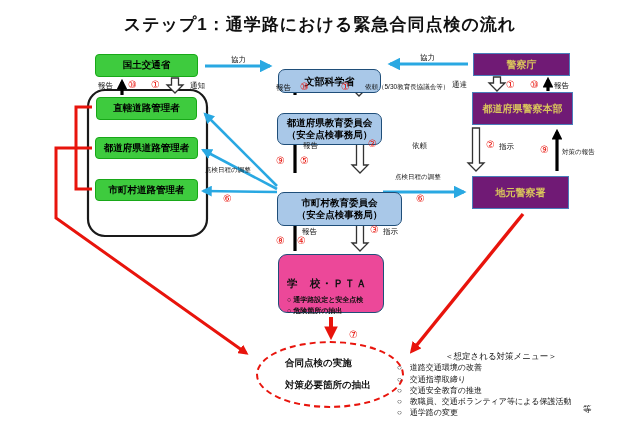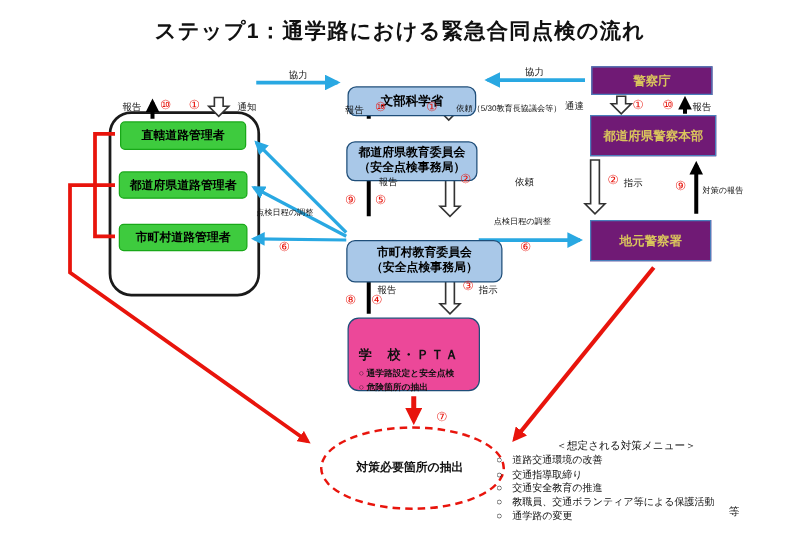--- a/index.html
+++ b/index.html
@@ -74,20 +74,21 @@
     <path d="M356.5,213 L363.5,213 L363.5,243 L368,243 L360,251 L352,243 L356.5,243 Z" fill="#fff" stroke="#333" stroke-width="1.3"></path>
     <path d="M493.5,77 L500.5,77 L500.5,83 L505,83 L497,91 L489,83 L493.5,83 Z" fill="#fff" stroke="#333" stroke-width="1.3"></path>
     <path d="M472.5,128 L479.5,128 L479.5,163 L484,163 L476,171 L468,163 L472.5,163 Z" fill="#fff" stroke="#333" stroke-width="1.3"></path>
 
     <polyline points="92,107 76,107 76,189 92,189" fill="none" stroke="#E8140C" stroke-width="3"></polyline>
     <polyline points="92,148 56,148 56,218 246,353" fill="none" stroke="#E8140C" stroke-width="3" marker-end="url(#ar)"></polyline>
     <line x1="331" y1="317" x2="331" y2="336" stroke="#E8140C" stroke-width="4" marker-end="url(#ar)"></line>
     <line x1="523" y1="214" x2="412" y2="351" stroke="#E8140C" stroke-width="3.4" marker-end="url(#ar)"></line>
   </svg>
 
+  <div class="gbox" style="left:95px;top:54px;width:103px;height:23px;">国土交通省</div>
   <div class="gbox" style="left:96px;top:97px;width:101px;height:23px;">直轄道路管理者</div>
   <div class="gbox" style="left:95px;top:137px;width:103px;height:22px;">都道府県道路管理者</div>
   <div class="gbox" style="left:95px;top:179px;width:103px;height:22px;">市町村道路管理者</div>
 
   <div class="bbox" style="left:278px;top:53px;width:103px;height:24px;font-size:10px;">文部科学省</div>
   <div class="bbox" style="left:277px;top:97px;width:105px;height:32px;">
     <span>都道府県教育委員会</span>
     <span>（安全点検事務局）</span>
   </div>
   <div class="bbox" style="left:277px;top:176px;width:125px;height:34px;">
@@ -143,20 +144,21 @@
 
   <span class="lbl" style="left:302px;top:227px;">報告</span>
   <span class="num" style="left:276px;top:236px;">⑧</span>
   <span class="num" style="left:297px;top:236px;">④</span>
   <span class="num" style="left:370px;top:225px;">③</span>
   <span class="lbl" style="left:383px;top:227px;">指示</span>
 
   <span class="num" style="left:349px;top:330px;">⑦</span>
 
   <div class="ellipse">
+    <span>合同点検の実施</span>
     <span>対策必要箇所の抽出</span>
   </div>
 
   <div class="menu">
     <div class="hdr">＜想定される対策メニュー＞</div>
     <div>○　道路交通環境の改善</div>
     <div>○　交通指導取締り</div>
     <div>○　交通安全教育の推進</div>
     <div>○　教職員、交通ボランティア等による保護活動</div>
     <div>○　通学路の変更</div>

